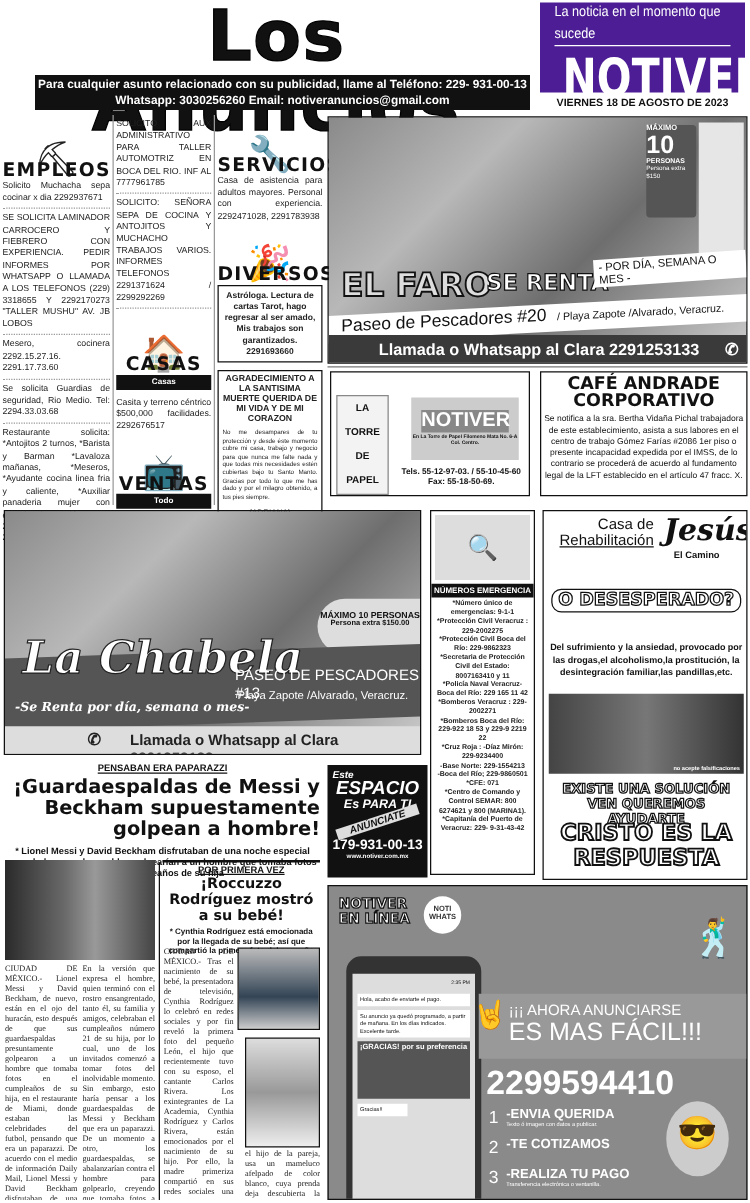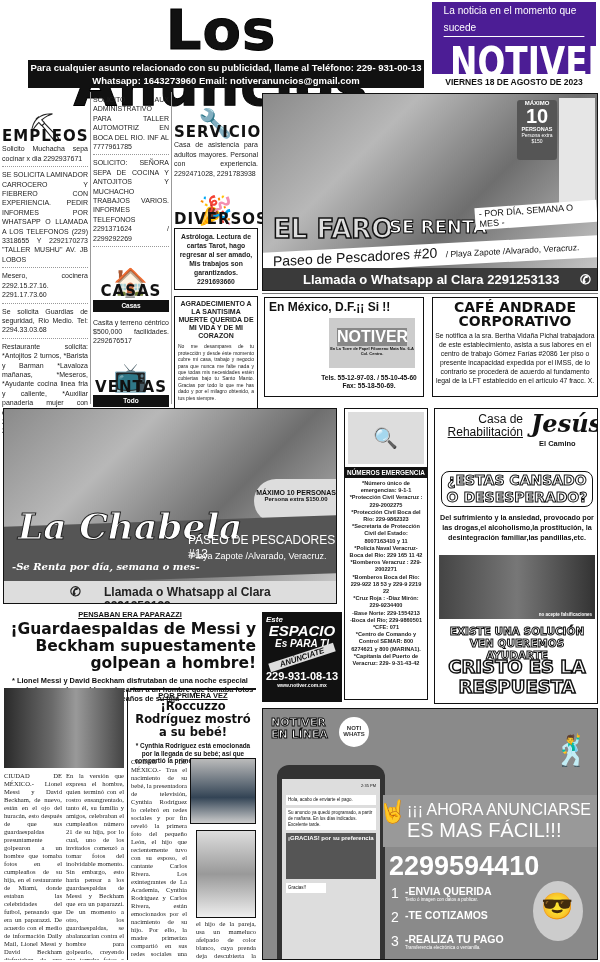--- a/index.html
+++ b/index.html
@@ -28,21 +28,21 @@
 .outline{color:#fff;-webkit-text-stroke:1px #111;font-weight:bold;font-family:"DejaVu Sans",sans-serif}
 .news{font-family:"Liberation Serif",serif;font-size:6.6px;line-height:8px;color:#222;text-align:justify}
 .kicker{text-align:center;font-size:7.5px;font-weight:bold;text-decoration:underline}
 </style>
 </head>
 <body>
 
 <div class="abs" id="masthead-title">Los Anuncios</div>
 <div class="abs" id="masthead-bar">
   <div>Para cualquier asunto relacionado con su publicidad, llame al  Teléfono: 229- 931-00-13</div>
-  <div>Whatsapp: 1643273960 Email: notiveranuncios@gmail.com</div>
+  <div>Whatsapp: 3030256260 Email: notiveranuncios@gmail.com</div>
 </div>
 <div class="abs" id="notiver-box">
   <div id="notiver-tag">La noticia en el momento que sucede</div>
   <div id="notiver-name">NOTIVER</div>
 </div>
 <div class="abs" id="issue-date">VIERNES 18 DE AGOSTO DE 2023</div>
 
 <div class="abs col" style="left:2px;top:92px;width:86px;height:310px">
   <div class="cat-img">⛏</div>
   <div class="cat-head">EMPLEOS</div>
@@ -76,21 +76,21 @@
   <div class="cat-head">DIVERSOS</div>
   <div class="boxad" style="font-weight:bold;font-size:6.8px;line-height:9px;margin-top:4px">Astróloga. Lectura de cartas Tarot, hago regresar al ser amado, Mis trabajos son garantizados. 2291693660</div>
   <div class="boxad" style="margin-top:6px">
     <div style="font-weight:900;font-size:7px;line-height:8px">AGRADECIMIENTO A LA SANTISIMA MUERTE QUERIDA DE MI VIDA Y DE MI CORAZON</div>
     <div style="font-size:5px;line-height:6.4px;text-align:justify;margin-top:3px">No me desampares de tu protección y desde éste momento cubre mi casa, trabajo y negocio para que nunca me falte nada y que todas mis necesidades estén cubiertas bajo tu Santo Manto. Gracias por todo lo que me has dado y por el milagro obtenido, a tus pies siempre.</div>
     <div style="font-size:6.5px;margin-top:5px">(ADRIANA)</div>
   </div>
 </div>
 
 <div class="abs frame photo" style="left:262px;top:93px;width:336px;height:198px;overflow:hidden">
-  <div class="abs" style="left:254px;top:6px;width:40px;height:60px;background:#555;color:#fff;text-align:center;border-radius:3px">
+  <div class="abs" style="left:254px;top:6px;width:40px;height:74px;background:#555;color:#fff;border-radius:3px">
     <div style="font-size:6px;font-weight:bold">MÁXIMO</div>
     <div style="font-size:20px;font-weight:bold;line-height:20px">10</div>
     <div style="font-size:5.5px;font-weight:bold">PERSONAS</div>
     <div style="font-size:5px">Persona extra $150</div>
   </div>
   <div class="abs" style="left:296px;top:4px;width:36px;height:110px;background:#e6e6e6"></div>
   <div class="abs outline" style="left:10px;top:120px;font-size:26px;-webkit-text-stroke:1.5px #111;color:#ddd">EL FARO</div>
   <div class="abs outline" style="left:126px;top:122px;font-size:18px">SE RENTA</div>
   <div class="abs" style="left:212px;top:110px;font-size:9px;background:#fff;padding:1px 4px;transform:rotate(-4deg)">- POR DÍA, SEMANA O MES -</div>
   <div class="abs" style="left:0;top:150px;width:336px;height:22px;background:#fff;transform:skewY(-3deg)">
@@ -98,21 +98,26 @@
     <span style="font-size:8.5px;margin-left:4px">/ Playa Zapote /Alvarado, Veracruz.</span>
   </div>
   <div class="abs" style="left:0;top:174px;width:336px;height:24px;background:#3a3a3a;color:#fff;font-weight:bold;font-size:13px;padding:4px 0 0 40px">
     <span>Llamada o Whatsapp al  Clara 2291253133</span>
     <span style="position:absolute;right:8px;top:4px">✆</span>
   </div>
 </div>
 <div class="abs hline" style="left:262px;top:293px;width:336px;height:1px;background:#777"></div>
 
 <div class="abs frame" style="left:264px;top:297px;width:160px;height:100px;overflow:hidden">
-  <div style="font-weight:bold;font-size:12px;padding:2px 4px">En México, D.F.¡¡ Si !!</div>
+  <div class="abs" style="left:4px;top:18px;width:42px;height:80px;text-align:center;font-weight:bold;font-size:8px;line-height:19px;background:#f3f3f3;border:1px solid #888">
+    <div>LA</div>
+    <div>TORRE</div>
+    <div>DE</div>
+    <div>PAPEL</div>
+  </div>
   <div class="abs" style="left:64px;top:20px;width:86px;height:50px;background:#ccc">
     <div style="background:#888;color:#fff;font-size:16px;font-weight:bold;margin:10px 8px 0;text-align:center">NOTIVER</div>
     <div style="font-size:4px;text-align:center;font-weight:bold">En La Torre de Papel Filomeno Mata No. 6-A Col. Centro.</div>
   </div>
   <div class="abs" style="left:50px;top:76px;width:108px;text-align:center;font-size:6.6px;font-weight:bold;line-height:8px">
     <div>Tels. 55-12-97-03. / 55-10-45-60</div>
     <div>Fax: 55-18-50-69.</div>
   </div>
 </div>
 
@@ -158,21 +163,20 @@
 </div>
 
 <div class="abs frame" style="left:434px;top:408px;width:164px;height:296px;overflow:hidden;text-align:center">
   <div class="abs" style="left:4px;top:4px;width:84px;text-align:right;font-size:12px;line-height:13px">
     <div>Casa de</div>
     <div style="text-decoration:underline">Rehabilitación</div>
   </div>
   <div class="abs script" style="left:96px;top:2px;font-size:24px;line-height:26px">Jesús</div>
   <div class="abs" style="left:104px;top:30px;font-size:7.5px;font-weight:bold">El Camino</div>
   <div class="abs outline" style="left:6px;top:62px;width:152px;font-size:14px;line-height:17px;border:1px solid #111;border-radius:8px">
-    <div>¿ESTAS CANSADO</div>
     <div>O DESESPERADO?</div>
   </div>
   <div class="abs" style="left:4px;top:104px;width:156px;font-size:7.2px;font-weight:bold;line-height:10px">Del sufrimiento y la ansiedad, provocado por las drogas,el alcoholismo,la prostitución, la desintegración familiar,las pandillas,etc.</div>
   <div class="abs photo" style="left:4px;top:146px;width:156px;height:64px;background:linear-gradient(90deg,#444,#777,#333)">
     <div class="abs" style="right:3px;bottom:2px;color:#fff;font-size:4.5px;font-weight:bold">no acepte falsificaciones</div>
   </div>
   <div class="abs outline" style="left:4px;top:248px;width:156px;font-size:18px;line-height:20px;-webkit-text-stroke:1.5px #111">
     <div>CRISTO ES LA</div>
     <div>RESPUESTA</div>
   </div>
@@ -200,38 +204,38 @@
 <div class="abs news" style="left:131px;top:758px;width:56px;height:200px;overflow:hidden">CIUDAD DE MÉXICO.- Tras el nacimiento de su bebé, la presentadora de televisión, Cynthia Rodríguez lo celebró en redes sociales y por fin reveló la primera foto del pequeño León, el hijo que recientemente tuvo con su esposo, el cantante Carlos Rivera. Los exintegrantes de La Academia, Cynthia Rodríguez y Carlos Rivera, están emocionados por el nacimiento de su hijo. Por ello, la madre primeriza compartió en sus redes sociales una foto donde por fin se logra ver al bebé. En la fotografía aparece Cynthia Rodríguez, quien viste una bata de color gris que deja ver parte de sus hombros, mientras que en sus manos sostiene a su bebé recién nacido. Por otra parte, se logra apreciar que León,</div>
 <div class="abs frame" style="left:190px;top:758px;width:66px;height:66px;background:linear-gradient(180deg,#bbb,#345 60%,#ccc)"></div>
 <div class="abs frame" style="left:196px;top:830px;width:60px;height:88px;background:linear-gradient(180deg,#ddd,#999 50%,#eee)"></div>
 <div class="abs news" style="left:196px;top:920px;width:60px;height:40px;overflow:hidden">el hijo de la pareja, usa un mameluco afelpado de color blanco, cuya prenda deja descubierta la espalda del bebé que apenas tiene 14 días de haber llegado al mundo.</div>
 
 <div class="abs" style="left:262px;top:612px;width:80px;height:90px;background:#111;color:#fff;text-align:center;font-weight:bold;font-style:italic;overflow:hidden">
   <div style="font-size:8px;text-align:left;padding-left:4px;margin-top:3px">Este</div>
   <div style="font-size:15px;line-height:14px">ESPACIO</div>
   <div style="font-size:10px">Es PARA TI</div>
   <div style="margin:4px 6px;background:#ddd;color:#111;font-size:8px;transform:rotate(-18deg)">ANÚNCIATE</div>
-  <div style="font-size:11px;margin-top:8px;font-style:normal">229-931-08-13</div>
+  <div style="font-size:11px;margin-top:8px;font-style:normal">179-931-00-13</div>
   <div style="font-size:5px;font-style:normal">www.notiver.com.mx</div>
 </div>
 
 <div class="abs frame" style="left:262px;top:708px;width:336px;height:252px;background:#8a8a8a;overflow:hidden">
   <div class="abs outline" style="left:8px;top:8px;font-size:11px;line-height:12px;width:68px">NOTIVER EN LÍNEA</div>
   <div class="abs" style="left:76px;top:8px;width:30px;height:30px;border-radius:50%;background:#fff;color:#333;font-size:6px;font-weight:bold;text-align:center;padding-top:8px">NOTI WHATS</div>
   <div class="abs" style="left:14px;top:56px;width:108px;height:196px;background:#333;border-radius:12px 12px 0 0;padding:14px 5px 0">
     <div style="background:#ddd;height:180px;padding:4px;font-size:4.5px;line-height:6px">
       <div style="text-align:right;font-size:4px">2:35 PM</div>
       <div style="background:#fff;padding:2px;margin:6px 0 3px">Hola, acabo de enviarte el pago.</div>
       <div style="background:#fff;padding:2px;margin-bottom:3px">Su anuncio ya quedó programado, a partir de mañana. En los días indicados. Excelente tarde.</div>
       <div style="background:#555;color:#fff;height:46px;padding:2px;font-weight:bold;font-size:6px">¡GRACIAS! por su preferencia</div>
       <div style="background:#fff;padding:2px;margin-top:4px;width:40px">Gracias!!</div>
     </div>
   </div>
   <div class="abs" style="left:120px;top:86px;width:216px;height:52px;background:#999">
-    <div style="color:#fff;font-size:16px;padding:6px 0 0 24px">¡¡¡ AHORA ANUNCIARSE</div>
+    <div style="color:#fff;font-size:12px;padding:6px 0 0 24px">¡¡¡ AHORA ANUNCIARSE</div>
     <div style="color:#fff;font-size:20px;padding-left:24px;line-height:22px">ES MAS FÁCIL!!!</div>
   </div>
   <div class="abs" style="left:126px;top:142px;color:#fff;font-size:27px;font-weight:bold">2299594410</div>
   <div class="abs" style="left:128px;top:176px;width:140px;color:#fff">
     <div style="display:flex;align-items:flex-start;height:24px">
       <span style="font-size:14px;width:14px">1</span>
       <div>
           <div style="font-size:10.5px;font-weight:bold">-ENVIA QUERIDA</div>
       <div style="font-size:4.5px">Texto ó imagen con datos a publicar.</div>
         </div>

